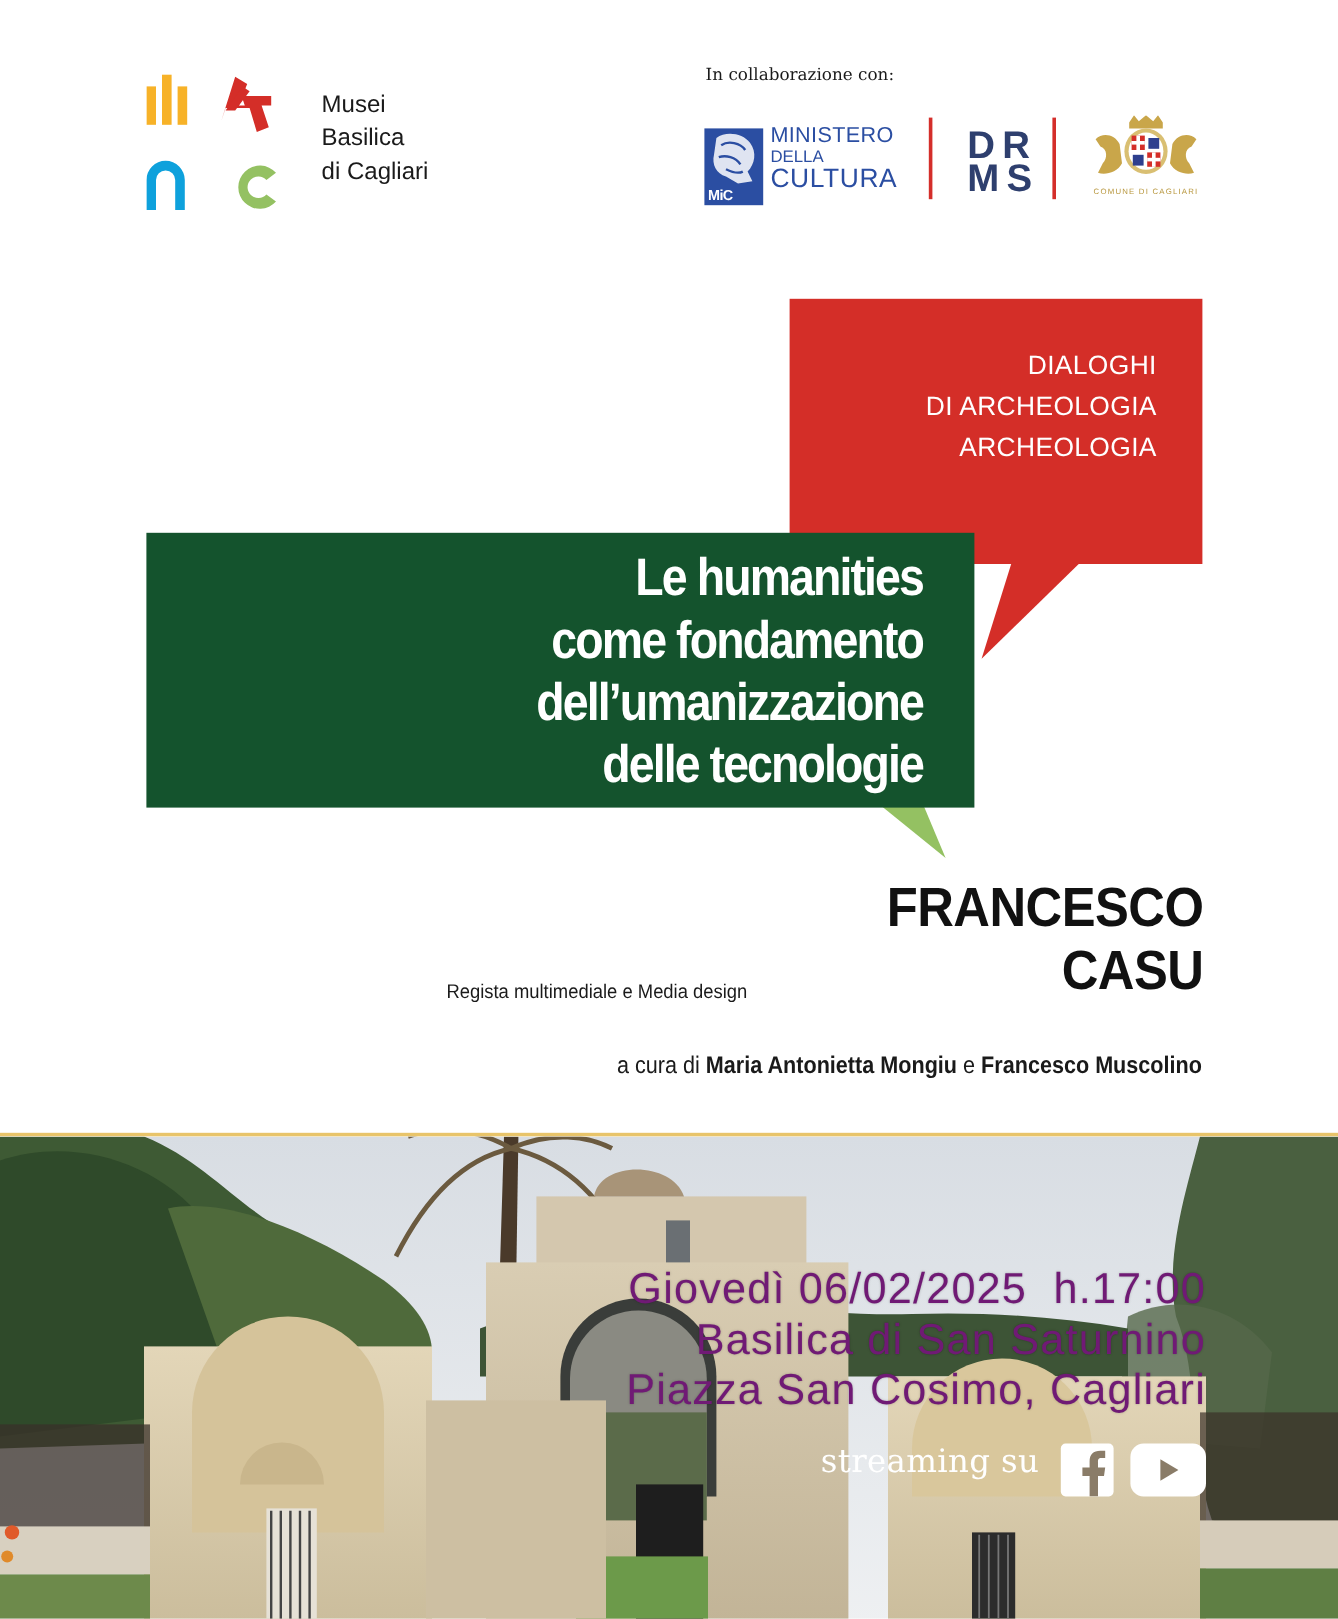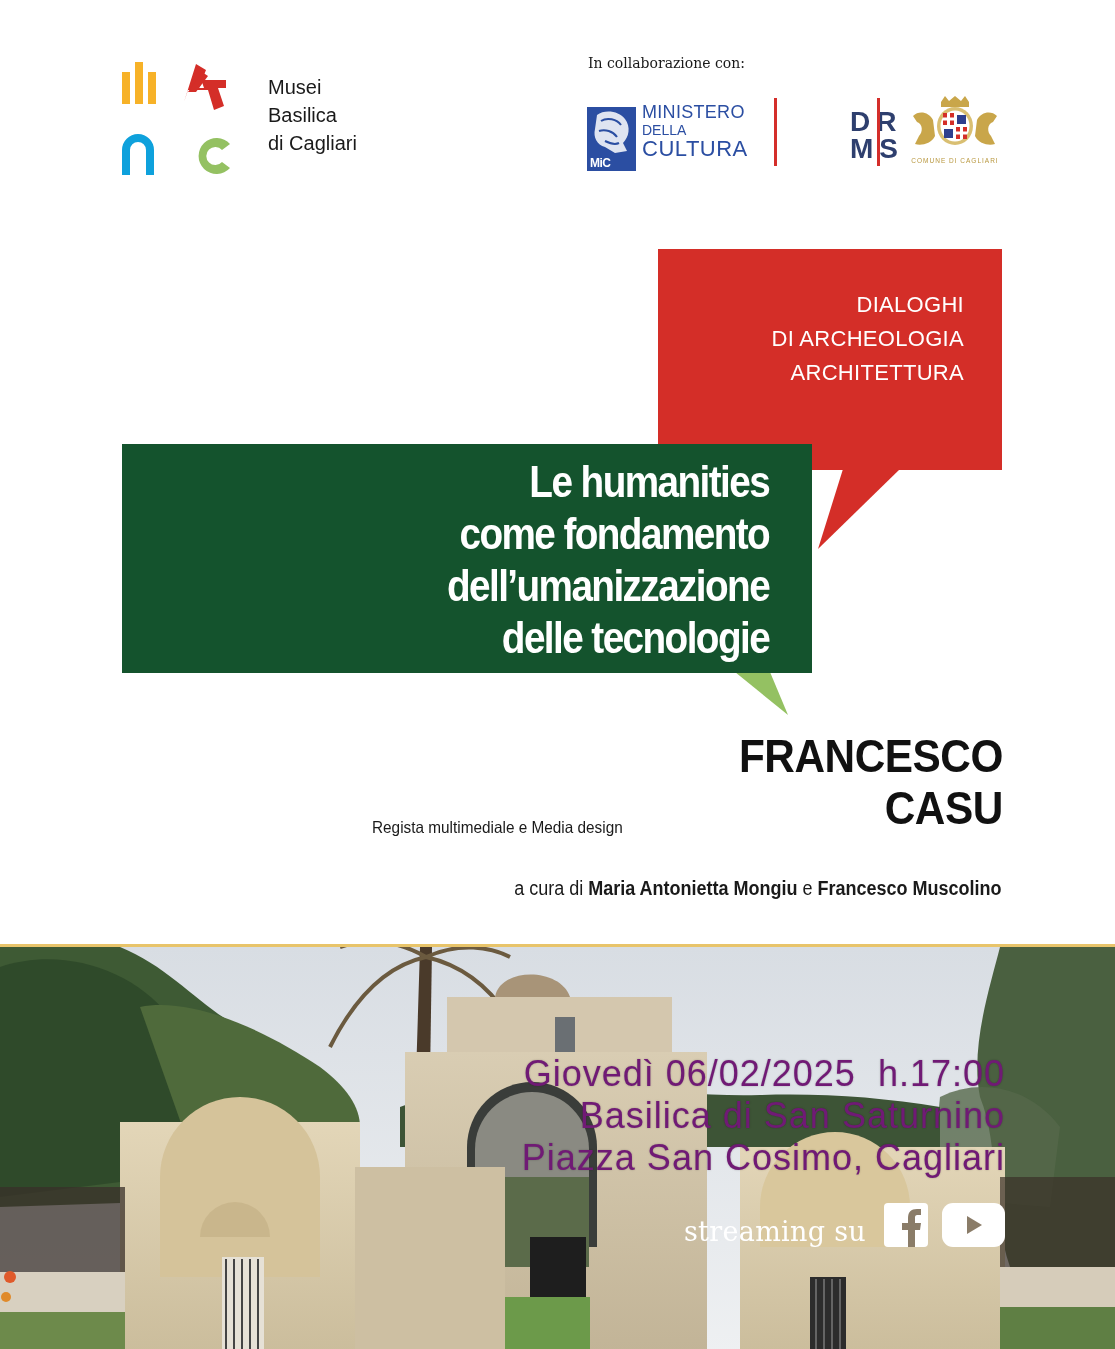--- a/index.html
+++ b/index.html
@@ -14,21 +14,21 @@
     
     .collab-label { position: absolute; left: 588px; top: 55px; font-family: "DejaVu Serif", "Liberation Serif", serif; font-size: 14px; color: #1a1a1a; }
     .mic-logo { position: absolute; left: 587px; top: 103px; height: 60px; width: 160px; }
     .mic-box { position: absolute; left: 0; top: 4px; width: 49px; height: 64px; background: #2b4ea2; }
     .mic-box .mic-text { position: absolute; left: 3px; bottom: 1px; color: #fff; font-size: 12px; font-weight: bold; letter-spacing: -0.5px; }
     .mic-words { position: absolute; left: 55px; top: 0; color: #2b4ea2; line-height: 1; }
     .mic-words .w1 { font-size: 18px; display: block; letter-spacing: 0.3px; }
     .mic-words .w2 { font-size: 14px; display: block; margin-top: 2px; }
     .mic-words .w3 { font-size: 22px; display: block; margin-top: 1px; letter-spacing: 0.5px; }
     .divider { position: absolute; top: 98px; width: 3px; height: 68px; background: #d42e2a; }
-    .drms-logo { position: absolute; left: 850px; top: 108px; width: 48px; height: 56px; color: #2e3f6e; font-weight: bold; font-size: 28px; line-height: 27px; letter-spacing: 6px; }
+    .drms-logo { position: absolute; left: 806px; top: 108px; width: 48px; height: 56px; color: #2e3f6e; font-weight: bold; font-size: 32px; line-height: 27px; letter-spacing: 6px; }
     .cagliari-logo { position: absolute; left: 905px; top: 96px; width: 100px; height: 68px; }
     .cagliari-caption { position: absolute; left: 0; width: 100%; bottom: 0; text-align: center; font-size: 6.5px; letter-spacing: 1px; color: #b8973e; }
 
     
     .red-bubble { position: absolute; left: 658px; top: 249px; width: 344px; height: 221px; background: #d42e28; }
     .red-text { position: absolute; right: 38px; top: 39px; text-align: right; color: #fff; font-weight: normal; font-size: 22px; line-height: 34px; letter-spacing: 0.3px; }
     .red-text span { display: block; }
 
     
     .green-bubble { position: absolute; left: 122px; top: 444px; width: 690px; height: 229px; background: #14532d; }
@@ -40,21 +40,21 @@
     .speaker-name span { display: block; }
     .speaker-role { position: absolute; left: 372px; top: 818px; font-size: 16.5px; color: #1a1a1a; transform: scaleX(0.93); transform-origin: left top; white-space: nowrap; }
     .curators { position: absolute; right: 113px; top: 877px; font-size: 20px; color: #1a1a1a; white-space: nowrap; transform: scaleX(0.9); transform-origin: right top; }
     .curators b { font-weight: bold; }
 
     
     .photo { position: absolute; left: 0; top: 944px; width: 1115px; height: 405px; overflow: hidden; border-top: 3px solid #e8c46a; }
     .photo svg { position: absolute; left: 0; top: 0; }
     .event-info { position: absolute; right: 110px; top: 1053px; text-align: right; color: #701a75; font-size: 36px; line-height: 42px; letter-spacing: 1px; text-shadow: 0 0 2px rgba(0,0,0,0.25); white-space: nowrap; }
     .event-info span { display: block; }
-    .streaming { position: absolute; right: 110px; top: 1203px; display: flex; align-items: flex-end; gap: 14px; }
+    .streaming { position: absolute; right: 110px; top: 1203px; display: flex; align-items: flex-start; gap: 14px; }
     .streaming-label { font-family: "DejaVu Serif", "Liberation Serif", serif; color: #fff; font-size: 27px; letter-spacing: 0.3px; margin-right: 4px; }
     .fb-icon { width: 44px; height: 44px; background: #fff; border-radius: 4px; position: relative; }
     .yt-icon { width: 63px; height: 44px; background: #fff; border-radius: 11px; position: relative; }
   </style>
 </head>
 <body>
 
 <div>
 
   <svg class="mnc-logo" viewBox="0 0 120 115" width="120" height="115">
@@ -126,21 +126,21 @@
   </div>
 </div>
 
 <svg style="position:absolute;left:0;top:0" width="1115" height="600">
   <polygon points="843,469 900,469 818,549" fill="#d42e28"></polygon>
 </svg>
 <div class="red-bubble">
   <div class="red-text">
     <span>DIALOGHI</span>
     <span>DI ARCHEOLOGIA</span>
-    <span>ARCHITETTURA</span>
+    <span>ARCHEOLOGIA</span>
   </div>
 </div>
 
 <svg style="position:absolute;left:0;top:0" width="1115" height="760">
   <polygon points="735,672 770,672 788,715" fill="#94c162"></polygon>
 </svg>
 <div class="green-bubble">
   <div class="green-text">
     <span>Le humanities</span>
     <span>come fondamento</span>

